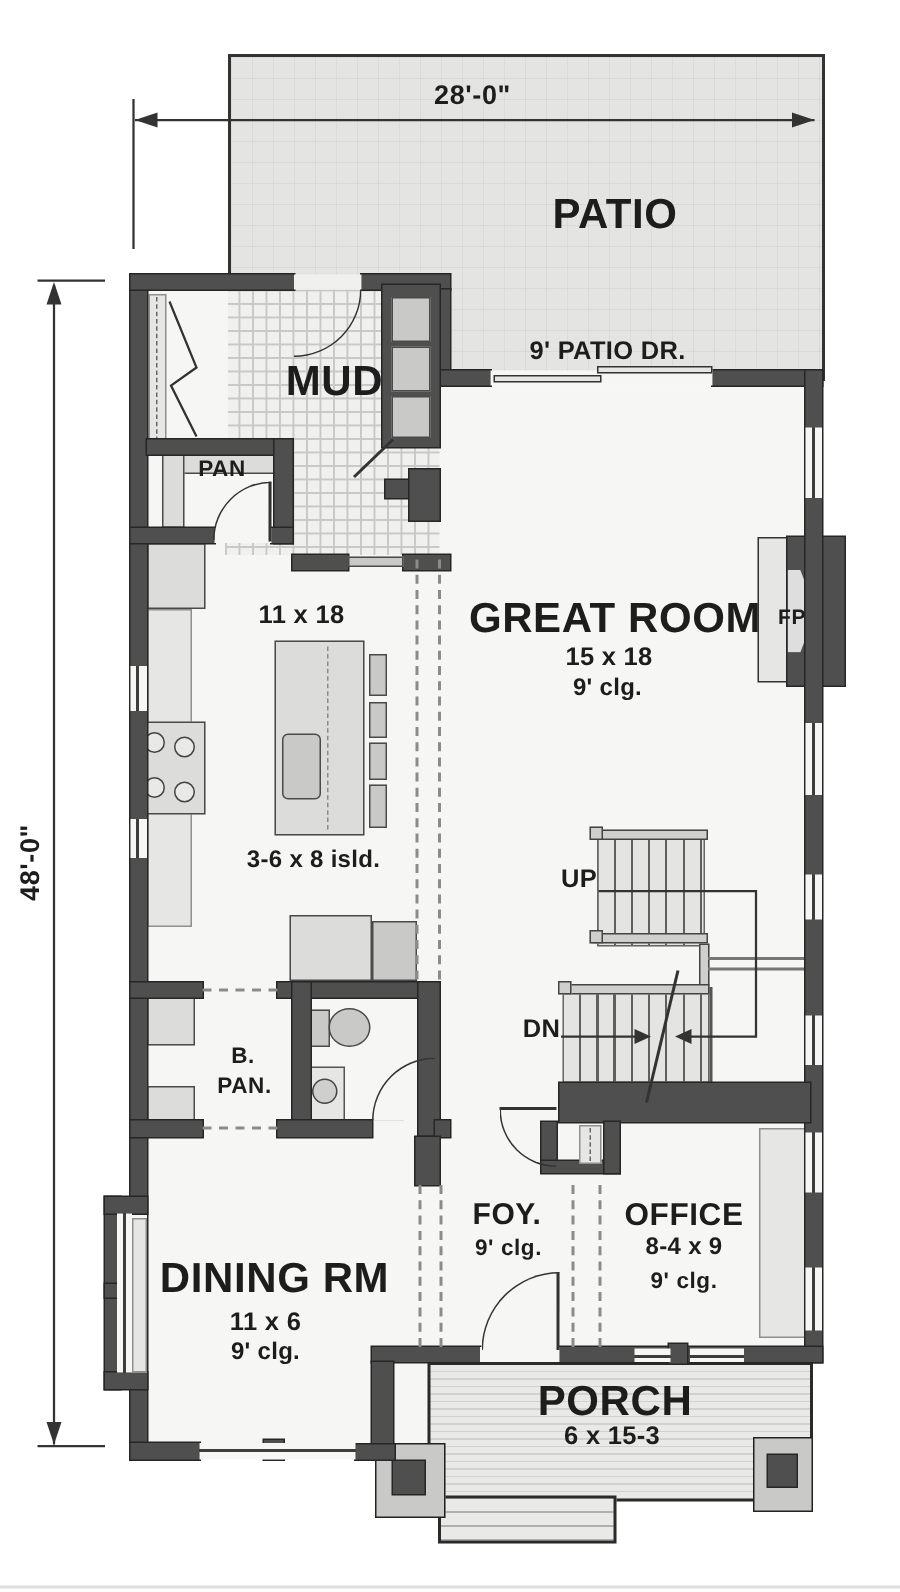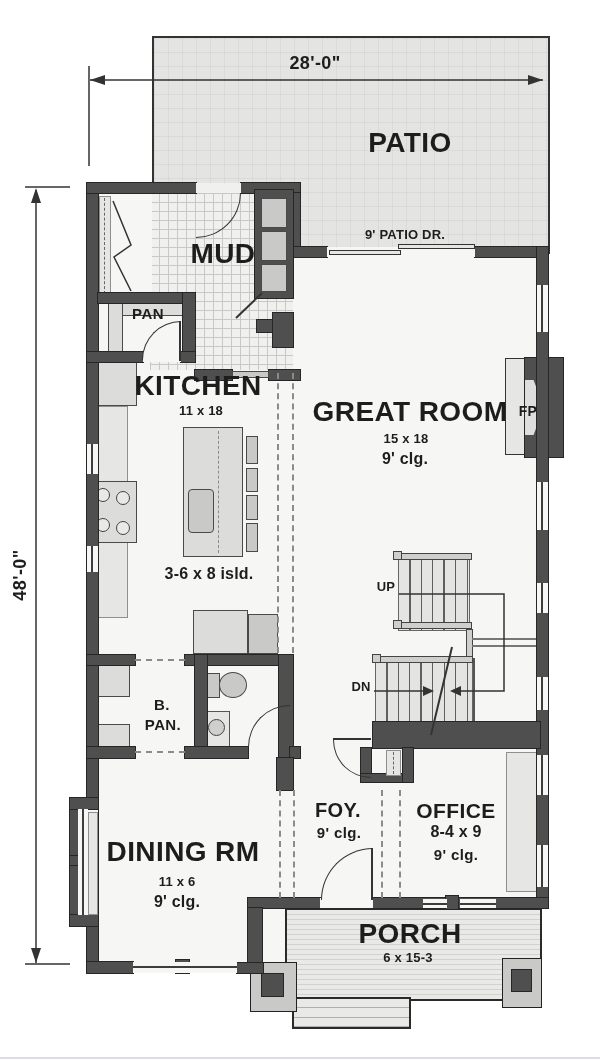--- a/index.html
+++ b/index.html
@@ -40,21 +40,21 @@
   
   .flight{position:absolute;background:#e4e4e3;box-sizing:border-box;border:1px solid #666;
      background-image:repeating-linear-gradient(to right,transparent 0 10px,#5f5f5f 10px 11.5px);}
   .rail{position:absolute;background:#cfcfce;border:1px solid #444;box-sizing:border-box;}
   .thin{position:absolute;background:#555;}
   
   .lbl{position:absolute;transform:translate(-50%,-50%);font-weight:700;white-space:nowrap;
        letter-spacing:.4px;line-height:1;}
   .rot{transform:translate(-50%,-50%) rotate(-90deg);}
   .t24{font-size:28px;} .t21{font-size:21px;} .t20{font-size:20px;}
-  .t18{font-size:18px;} .t17{font-size:13px;letter-spacing:.2px;} .t16{font-size:16px;letter-spacing:.2px;}
+  .t18{font-size:18px;} .t17{font-size:17px;letter-spacing:.2px;} .t16{font-size:16px;letter-spacing:.2px;}
   .t15{font-size:15px;} .t14{font-size:14px;}
   svg.overlay{position:absolute;left:0;top:0;pointer-events:none;}
 </style>
 </head>
 <body>
 
 <div id="plan">
 
   <div class="patio" style="left:152px;top:36px;width:394px;height:214px;"></div>
   <div class="floor" style="left:98px;top:193px;width:202px;height:769px;"></div>
@@ -237,21 +237,20 @@
 
     <line x1="0" y1="1058" x2="600" y2="1058" stroke="#dcdce2" stroke-width="2"></line>
   </svg>
 
   <div class="lbl t24" style="left:410px;top:143px;">PATIO</div>
   <div class="lbl t18" style="left:315px;top:63px;">28'-0"</div>
   <div class="lbl t18 rot" style="left:20px;top:575px;">48'-0"</div>
   <div class="lbl t17" style="left:405px;top:234px;">9' PATIO DR.</div>
   <div class="lbl t24" style="left:223px;top:254px;">MUD</div>
   <div class="lbl t15" style="left:148px;top:313px;">PAN</div>
-  <div class="lbl t24" style="left:198px;top:386px;">KITCHEN</div>
   <div class="lbl t17" style="left:201px;top:410px;">11 x 18</div>
   <div class="lbl t16" style="left:209px;top:574px;">3-6 x 8 isld.</div>
   <div class="lbl t24" style="left:410px;top:412px;">GREAT ROOM</div>
   <div class="lbl t17" style="left:406px;top:438px;">15 x 18</div>
   <div class="lbl t16" style="left:405px;top:459px;">9' clg.</div>
   <div class="lbl t14" style="left:528px;top:411px;">FP</div>
   <div class="lbl t17" style="left:386px;top:586px;">UP</div>
   <div class="lbl t17" style="left:361px;top:686px;">DN</div>
   <div class="lbl t15" style="left:162px;top:704px;">B.</div>
   <div class="lbl t15" style="left:163px;top:724px;">PAN.</div>

